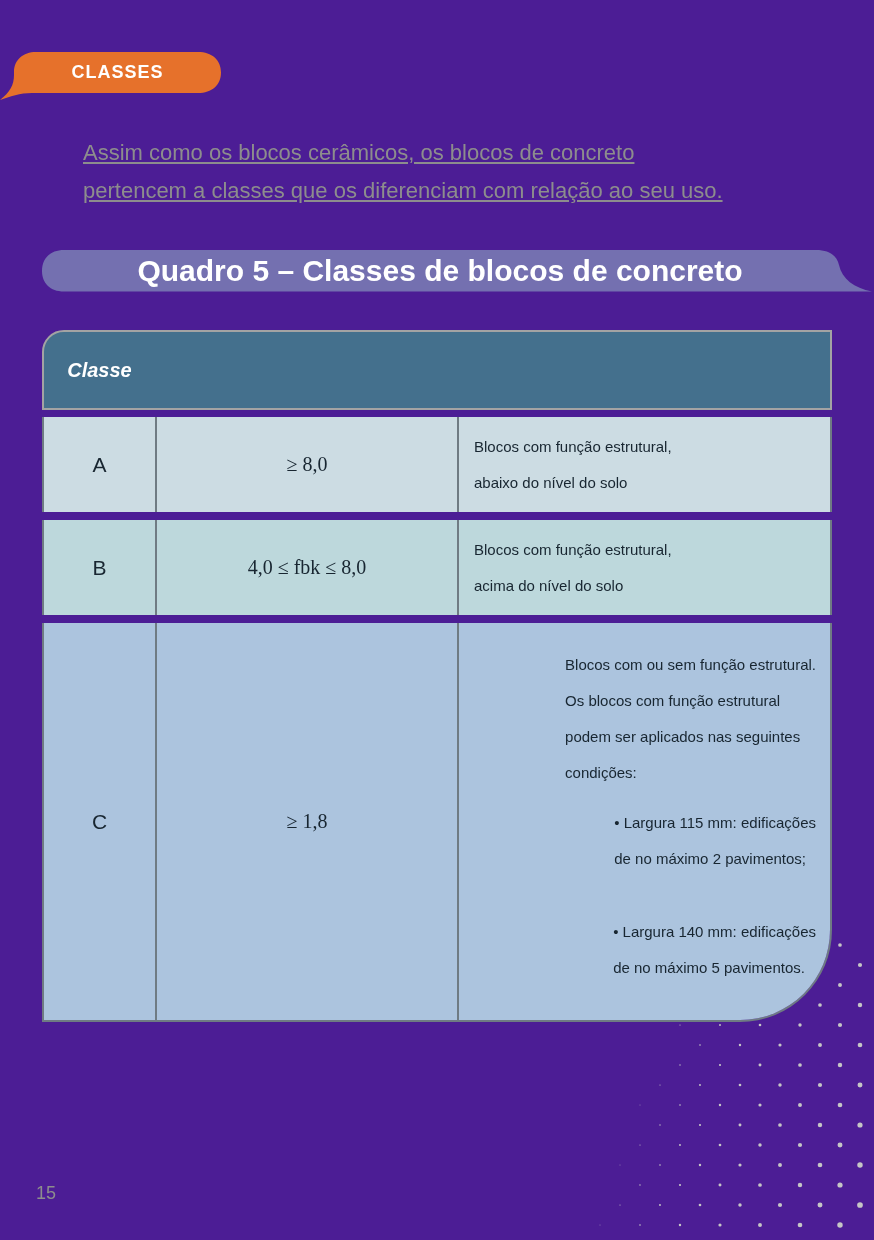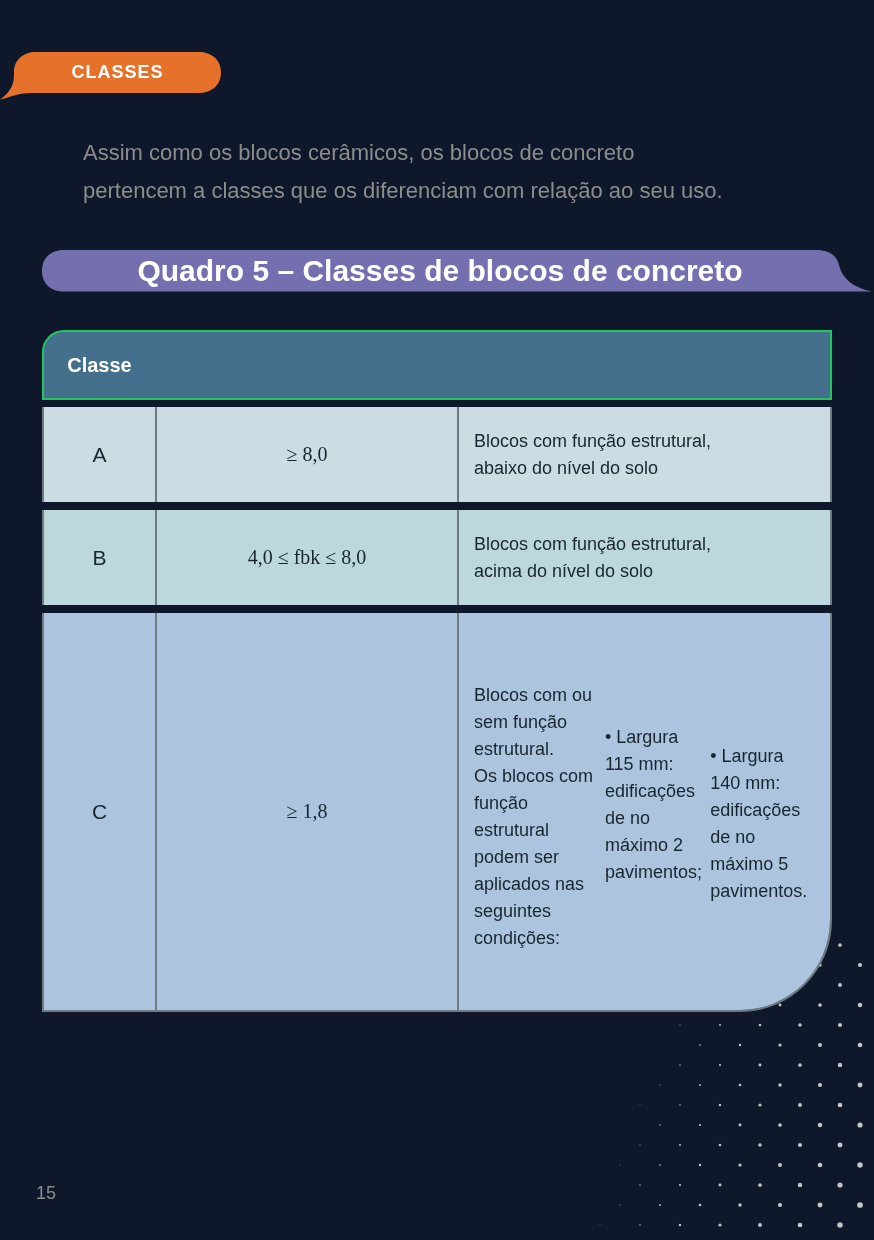--- a/index.html
+++ b/index.html
@@ -1,55 +1,56 @@
 <!DOCTYPE html>
 <html><head>
 <meta charset="utf-8">
 <style>
   * { margin:0; padding:0; box-sizing:border-box; }
   html,body { background:#ffffff; }
   body { font-family:"Liberation Sans", sans-serif; }
   .page {
     position:relative; width:874px; height:1240px; margin:0 auto;
-    background:#0f172a; overflow:hidden;
+    background:#4c1d95; overflow:hidden;
   }
   .preline { white-space:pre-line; }
 
   
   #dots { position:absolute; left:0; top:0; width:874px; height:1240px; z-index:0; }
 
   
   .badge-svg { position:absolute; left:0; top:45px; z-index:2; }
   .badge-label {
     position:absolute; left:14px; top:52px; width:207px; height:41px; z-index:3;
     display:flex; align-items:center; justify-content:center;
     color:#ffffff; font-weight:bold; font-size:18px; letter-spacing:1px;
   }
 
   
   .intro {
     position:absolute; left:83px; top:134px; width:720px; z-index:2;
-    color:#8d8d8d; font-size:22px; line-height:38px;
+    color:#8d8d8d; font-size:22px; line-height:38px;text-decoration:underline;
   }
 
   
   .banner-svg { position:absolute; left:42px; top:250px; z-index:2; }
   .banner-title {
     position:absolute; left:42px; top:250px; width:796px; height:42px; z-index:3;
     display:flex; align-items:center; justify-content:center;
     color:#ffffff; font-weight:bold; font-size:30px;
   }
 
   
   .quadro { position:absolute; left:42px; top:330px; width:790px; z-index:1; }
   .band { display:flex; width:790px; }
   .band-header {
-    height:70px; background:#44708D;
-    border:2px solid #22c55e; border-top-left-radius:22px;
+    height:80px; background:#44708D;
+    border:2px solid #a3a3a3; border-top-left-radius:22px;
     overflow:hidden;
+    font-style:italic;
   }
   .band-header .cell {
     display:flex; align-items:center; justify-content:center; text-align:center;
     color:#ffffff; font-weight:bold; font-size:20px; line-height:29px;
   }
   .band-header .cell + .cell { border-left:3px solid #ffffff; }
 
   .band-row { border-left:2px solid #6F7B83; border-right:2px solid #6F7B83; }
   .band-row .cell + .cell { border-left:2px solid #6F7B83; }
   .row-a { margin-top:7px; height:95px; }
@@ -60,26 +61,26 @@
            border-bottom-right-radius:92px; overflow:hidden; }
   .row-c .cell { background:#ACC4DE; }
 
   .col-classe { flex:0 0 111px; }
   .col-resist { flex:0 0 302px; }
   .col-aplic  { flex:1 1 auto; }
 
   .cell { display:flex; }
   .cell-center { align-items:center; justify-content:center; }
   .cell-text   { align-items:center; justify-content:flex-start; padding-left:15px; padding-right:14px; }
-  .cell-top    { flex-direction:row; align-items:center; justify-content:flex-start;
+  .cell-top    { flex-direction:column; align-items:flex-end; justify-content:flex-start;
                  padding:24px 14px 0 15px; }
 
   .classe-letter { font-size:21px; color:#182631; }
   .resist-value  { font-size:20px; color:#182631;font-family:Liberation Serif, serif; }
-  .aplic-text    { font-size:18px; line-height:27px; color:#182631; }
+  .aplic-text    { font-size:15px; line-height:36px; color:#182631; }
   .row-c .aplic-para  { margin-bottom:14px; }
   .row-c .aplic-b1    { margin-bottom:30px; }
   .row-c .aplic-b2    { margin-bottom:37px; }
 
   
   .page-number {
     position:absolute; left:36px; top:1183px; z-index:2;
     color:#8d8d8d; font-size:18px;
   }
 </style>

